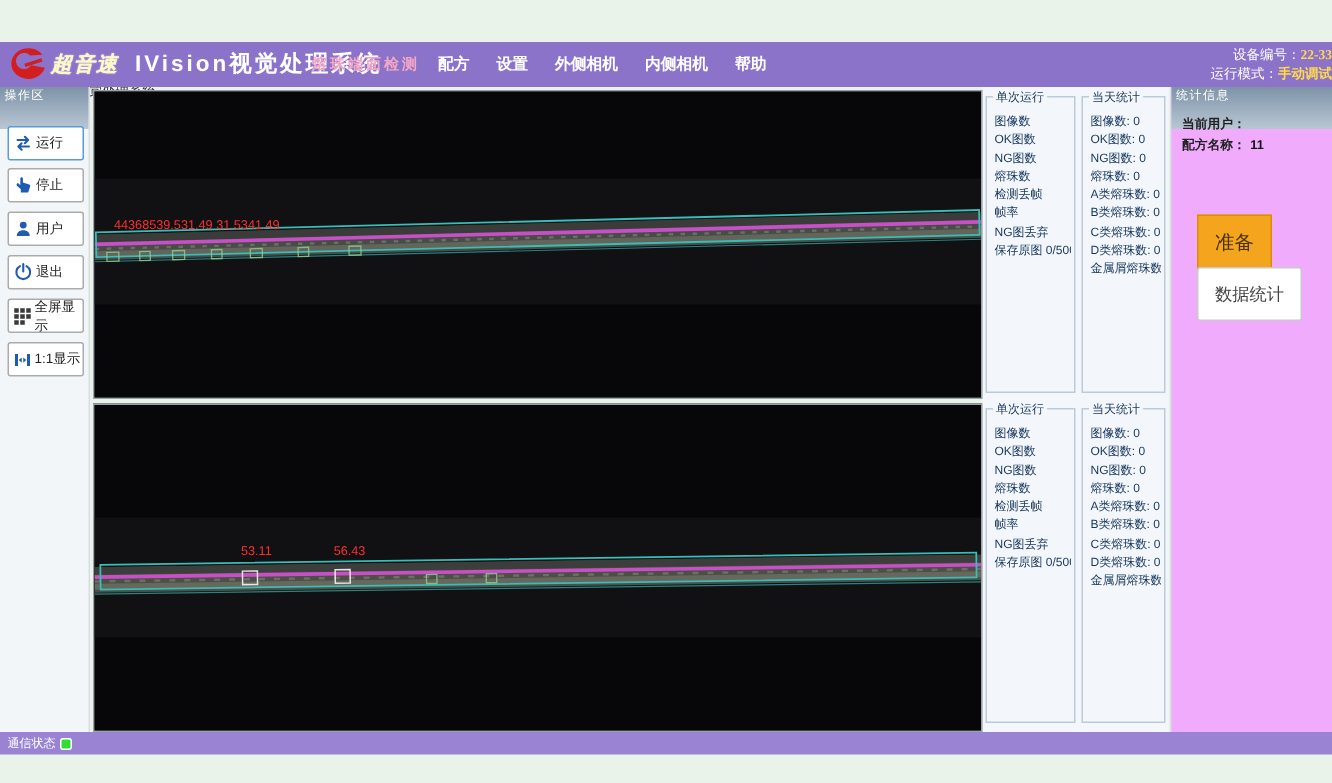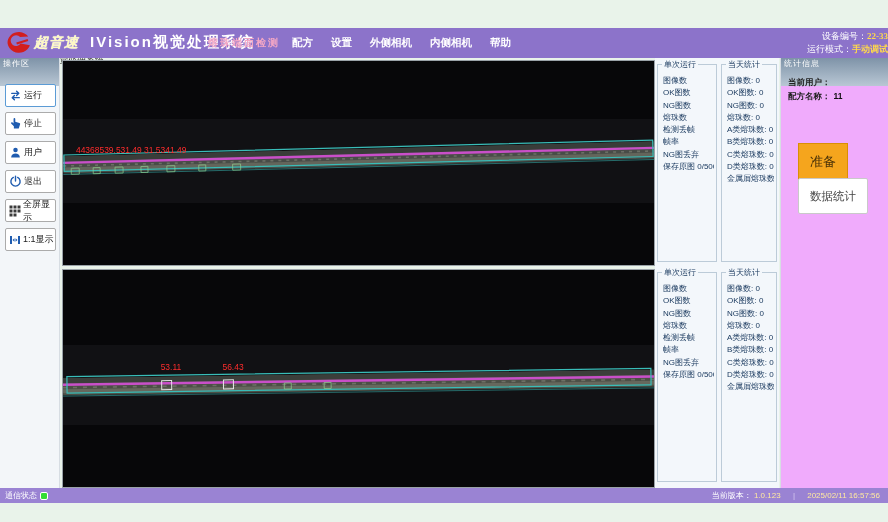--- a/index.html
+++ b/index.html
@@ -282,21 +282,15 @@
     <div class="info-row" style="top:33px">
       <span>配方名称：</span><span class="val">11</span>
     </div>
     <button class="btn-ready">准备</button>
     <button class="btn-datastat">数据统计</button>
   </div>
 
   <div class="statusbar">
     <span class="comm">通信状态：</span>
     <span class="comm-dot"></span>
-    <span class="sb-right">
-      <span>当前版本：</span>
-      <span class="v">1.0.123</span>
-      <span class="sep">|</span>
-      <span class="v">2025/02/11  16:57:56</span>
-    </span>
   </div>
 
 </div>
 
 </body></html>

